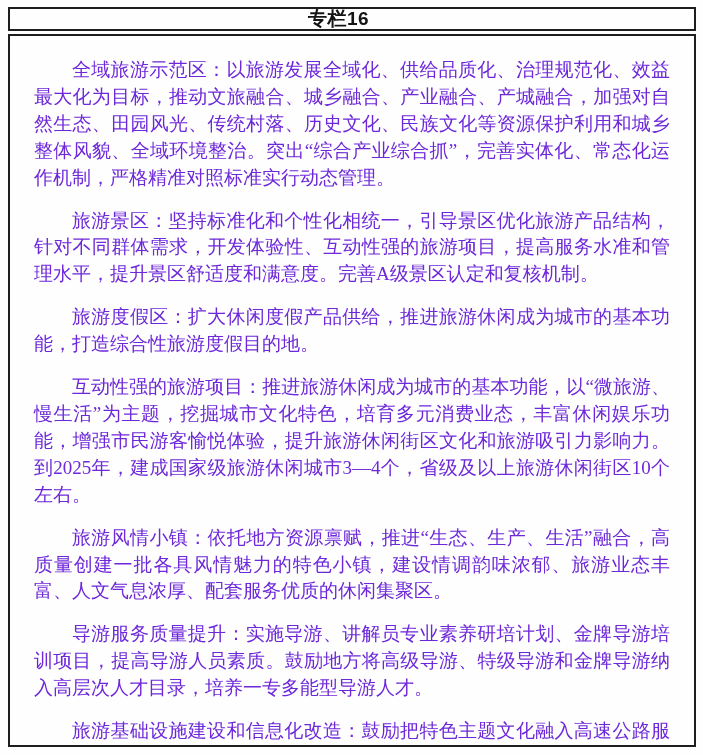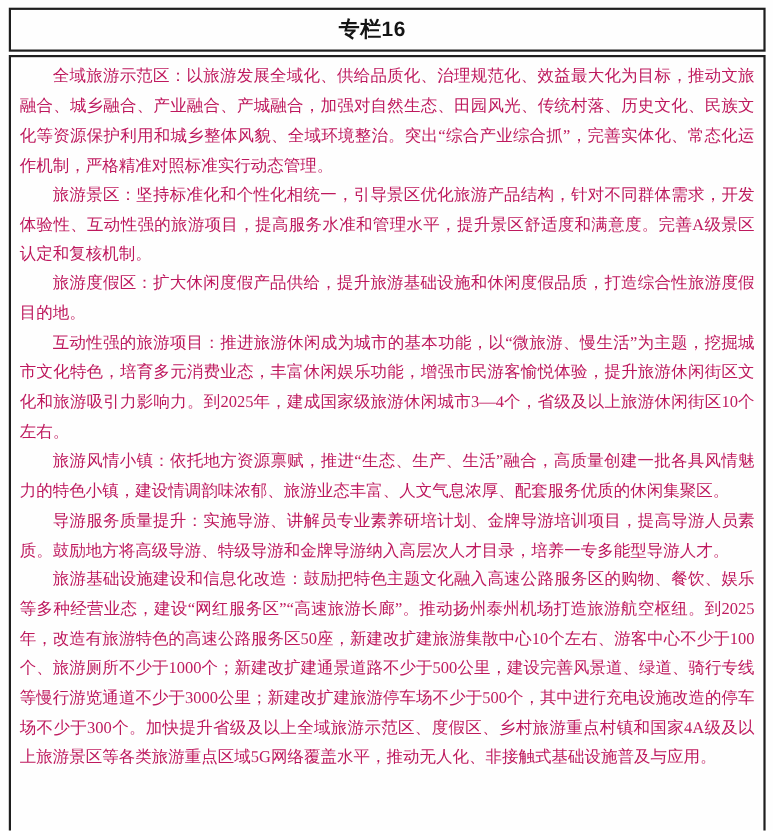--- a/index.html
+++ b/index.html
@@ -13,21 +13,21 @@
       height: 755px;
       box-sizing: border-box;
       padding: 7px 7px 0 8px;
       background: #fefefe;
       font-family: "Liberation Serif", "DejaVu Serif", serif;
       color: #141414;
     }
     .title-box {
       box-sizing: border-box;
       border: 2px solid #1e1e1e;
-      height: 40px;
+      height: 24px;
       display: flex;
       align-items: center;
       justify-content: center;
       font-family: "Liberation Sans", "DejaVu Sans", sans-serif;
       font-weight: bold;
       font-size: 19px;
       letter-spacing: 0.5px;
       white-space: nowrap;
     }
     .title-gap {
@@ -36,41 +36,41 @@
     }
     .body-box {
       box-sizing: border-box;
       border: 2px solid #1e1e1e;
       margin-top: 3px;
       height: 713px;
       padding: 5px 8px 4px 8px;
       overflow: hidden;
     }
     .body-box p {
-      margin: 0;
+      margin: 16px;
       text-indent: 2em;
       text-align: justify;
-      font-size: 15px;
+      font-size: 19px;
       line-height: 26.9px;
-      color: #be185d;
+      color: #6d28d9;
     }
   </style>
 </head>
 <body>
 
 <div class="page">
 
   <div class="title-box">
     <span>专栏16</span>
     <span class="title-gap"></span>
   </div>
 
   <div class="body-box">
     <p>全域旅游示范区：以旅游发展全域化、供给品质化、治理规范化、效益最大化为目标，推动文旅融合、城乡融合、产业融合、产城融合，加强对自然生态、田园风光、传统村落、历史文化、民族文化等资源保护利用和城乡整体风貌、全域环境整治。突出“综合产业综合抓”，完善实体化、常态化运作机制，严格精准对照标准实行动态管理。</p>
     <p>旅游景区：坚持标准化和个性化相统一，引导景区优化旅游产品结构，针对不同群体需求，开发体验性、互动性强的旅游项目，提高服务水准和管理水平，提升景区舒适度和满意度。完善A级景区认定和复核机制。</p>
-    <p>旅游度假区：扩大休闲度假产品供给，提升旅游基础设施和休闲度假品质，打造综合性旅游度假目的地。</p>
+    <p>旅游度假区：扩大休闲度假产品供给，推进旅游休闲成为城市的基本功能，打造综合性旅游度假目的地。</p>
     <p>互动性强的旅游项目：推进旅游休闲成为城市的基本功能，以“微旅游、慢生活”为主题，挖掘城市文化特色，培育多元消费业态，丰富休闲娱乐功能，增强市民游客愉悦体验，提升旅游休闲街区文化和旅游吸引力影响力。到2025年，建成国家级旅游休闲城市3—4个，省级及以上旅游休闲街区10个左右。</p>
     <p>旅游风情小镇：依托地方资源禀赋，推进“生态、生产、生活”融合，高质量创建一批各具风情魅力的特色小镇，建设情调韵味浓郁、旅游业态丰富、人文气息浓厚、配套服务优质的休闲集聚区。</p>
     <p>导游服务质量提升：实施导游、讲解员专业素养研培计划、金牌导游培训项目，提高导游人员素质。鼓励地方将高级导游、特级导游和金牌导游纳入高层次人才目录，培养一专多能型导游人才。</p>
     <p>旅游基础设施建设和信息化改造：鼓励把特色主题文化融入高速公路服务区的购物、餐饮、娱乐等多种经营业态，建设“网红服务区”“高速旅游长廊”。推动扬州泰州机场打造旅游航空枢纽。到2025年，改造有旅游特色的高速公路服务区50座，新建改扩建旅游集散中心10个左右、游客中心不少于100个、旅游厕所不少于1000个；新建改扩建通景道路不少于500公里，建设完善风景道、绿道、骑行专线等慢行游览通道不少于3000公里；新建改扩建旅游停车场不少于500个，其中进行充电设施改造的停车场不少于300个。加快提升省级及以上全域旅游示范区、度假区、乡村旅游重点村镇和国家4A级及以上旅游景区等各类旅游重点区域5G网络覆盖水平，推动无人化、非接触式基础设施普及与应用。</p>
   </div>
 
 </div>
 
 </body></html>

